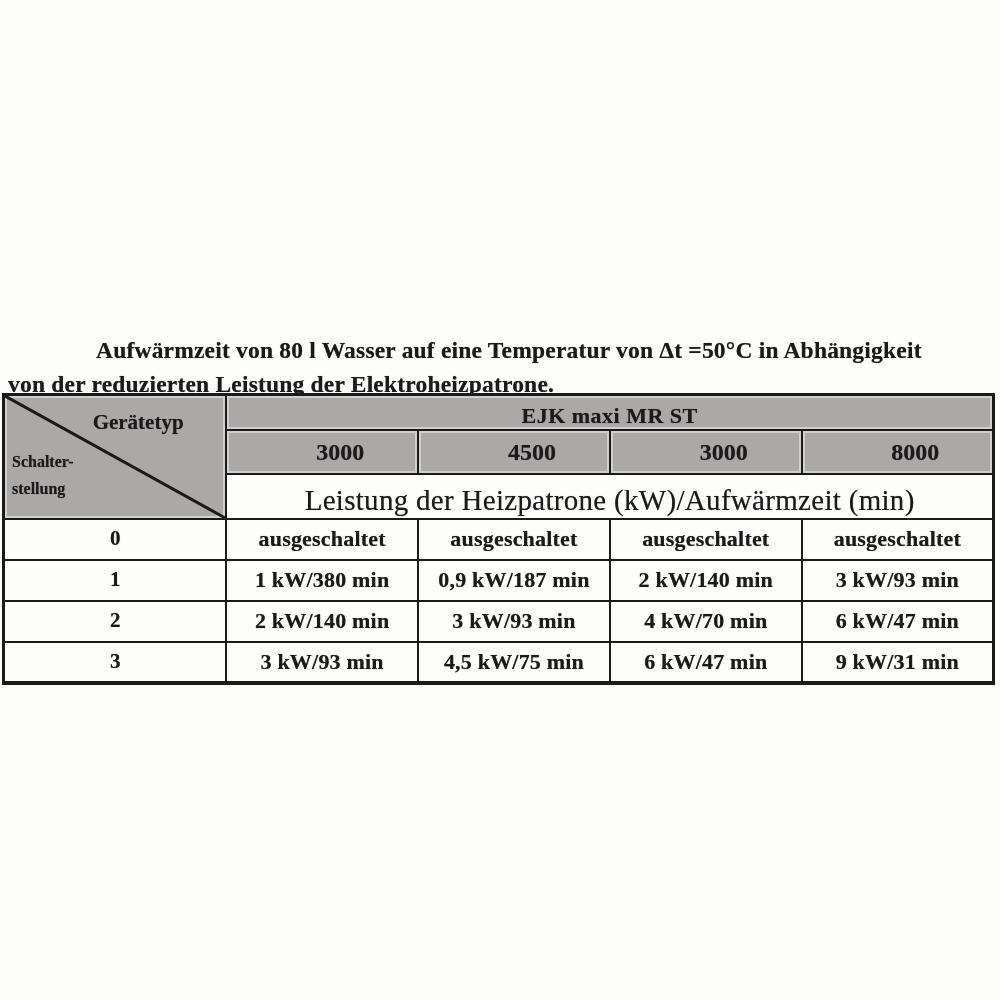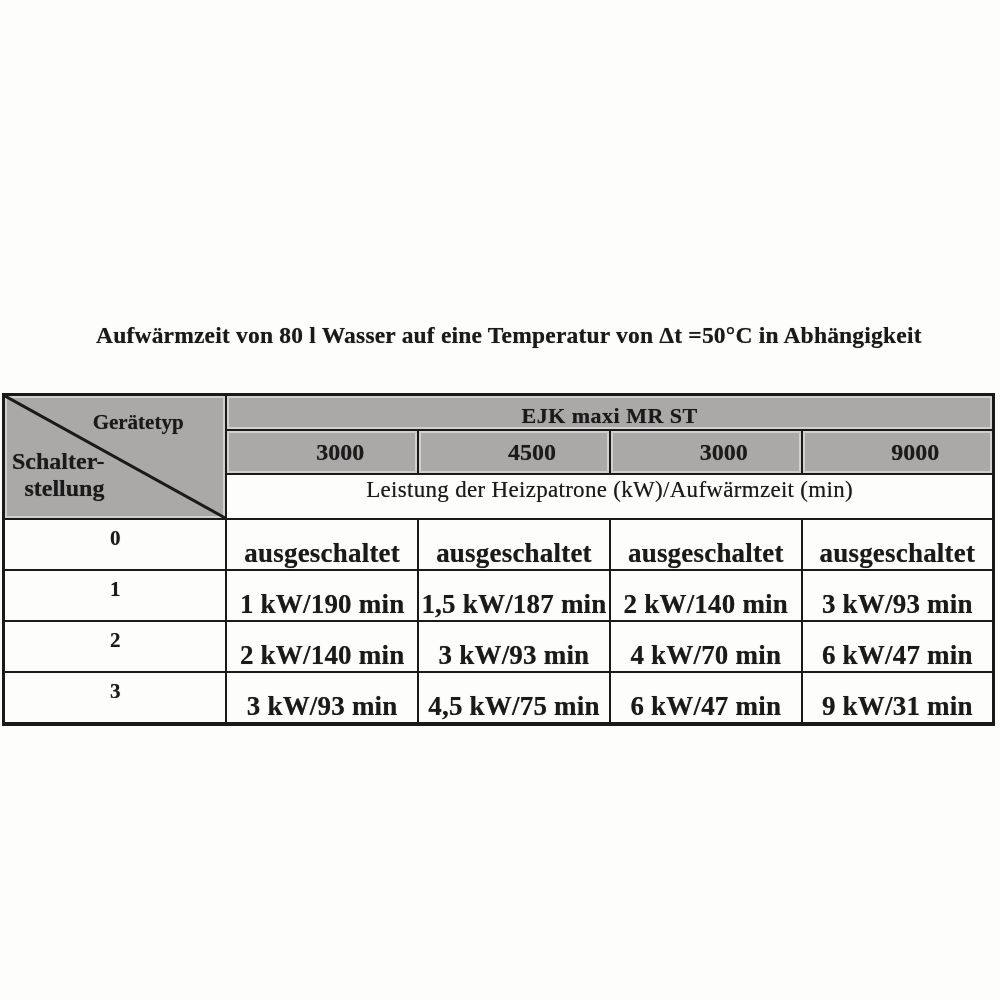--- a/index.html
+++ b/index.html
@@ -19,21 +19,21 @@
   
   .doc-title {
     position: absolute;
     left: 8px; top: 318px; width: 986px;
     font-weight: bold;
     font-size: 23.5px;
     line-height: 34px;
     letter-spacing: 0.2px;
     text-shadow: 0 0 0.7px rgba(25,25,25,0.65);
   }
-  .doc-title .line1 { padding-left: 88px; display: block; }
+  .doc-title .line1 { padding-left: 88px; display: block; margin-top: 15px; }
   .doc-title .line2 { display: block; }
 
   
   table.heating-table {
     position: absolute;
     left: 2px; top: 393px;
     width: 993px;
     border-collapse: collapse;
     table-layout: fixed;
     border: 3px solid #1a1a1a;
@@ -62,58 +62,59 @@
 
   td.group-header {
     font-weight: bold; font-size: 22px; padding-top: 7px;
     letter-spacing: 0.5px;
     margin-left: 28px;
   }
   td.model-header {
     font-weight: bold; font-size: 24px; padding-top: 8px; padding-left: 36px;
   }
   td.subheader {
-    font-weight: normal; font-size: 23px; padding-top: 2px;
+    font-weight: normal; font-size: 29px; padding-top: 9px;
     letter-spacing: 0.3px;
   }
   td.pos-cell {
     font-weight: bold; font-size: 21px; padding-top: 6px;
     background: #fdfdfc;
   }
   td.value-cell {
-    font-weight: bold; font-size: 27px; padding-top: 18px;
+    font-weight: bold; font-size: 22px; padding-top: 6px;
     letter-spacing: 0.2px;
   }
 
   
   td.corner-cell {
     position: relative;
     padding: 0;
   }
   .corner-inner { position: absolute; inset: 0; }
   .corner-inner svg { position: absolute; inset: 0; width: 100%; height: 100%; display: block; }
   .corner-top-label {
     position: absolute; top: 14px; left: 54px; right: 8px;
     text-align: center;
     font-weight: bold; font-size: 21px;
   }
   .corner-bottom-label {
     position: absolute; top: 52px; left: 7px;
-    text-align: right;
-    font-weight: bold; font-size: 24px;
+    text-align: left;
+    font-weight: bold; font-size: 16px;
     line-height: 27px;
   }
 </style>
 </head>
 <body>
 
 <div class="page">
 
   <div class="doc-title">
     <span class="line1">Aufwärmzeit von 80 l Wasser auf eine Temperatur von Δt =50°C in Abhängigkeit</span>
+    <span class="line2">von der reduzierten Leistung der Elektroheizpatrone.</span>
   </div>
 
   <table class="heating-table">
     <colgroup>
       <col class="c-first">
       <col class="c-model">
       <col class="c-model">
       <col class="c-model">
       <col class="c-model">
     </colgroup>
@@ -130,37 +131,37 @@
               <span>stellung</span>
             </div>
           </div>
         </td>
         <td class="group-header gray" colspan="4">EJK maxi MR ST</td>
       </tr>
       <tr class="r-models">
         <td class="model-header gray">3000</td>
         <td class="model-header gray">4500</td>
         <td class="model-header gray">3000</td>
-        <td class="model-header gray">9000</td>
+        <td class="model-header gray">8000</td>
       </tr>
       <tr class="r-sub">
         <td class="subheader" colspan="4">Leistung der Heizpatrone (kW)/Aufwärmzeit (min)</td>
       </tr>
 
       <tr class="r-data">
         <td class="pos-cell">0</td>
         <td class="value-cell">ausgeschaltet</td>
         <td class="value-cell">ausgeschaltet</td>
         <td class="value-cell">ausgeschaltet</td>
         <td class="value-cell">ausgeschaltet</td>
       </tr>
       <tr class="r-data">
         <td class="pos-cell">1</td>
-        <td class="value-cell">1 kW/190 min</td>
-        <td class="value-cell">1,5 kW/187 min</td>
+        <td class="value-cell">1 kW/380 min</td>
+        <td class="value-cell">0,9 kW/187 min</td>
         <td class="value-cell">2 kW/140 min</td>
         <td class="value-cell">3 kW/93 min</td>
       </tr>
       <tr class="r-data">
         <td class="pos-cell">2</td>
         <td class="value-cell">2 kW/140 min</td>
         <td class="value-cell">3 kW/93 min</td>
         <td class="value-cell">4 kW/70 min</td>
         <td class="value-cell">6 kW/47 min</td>
       </tr>

